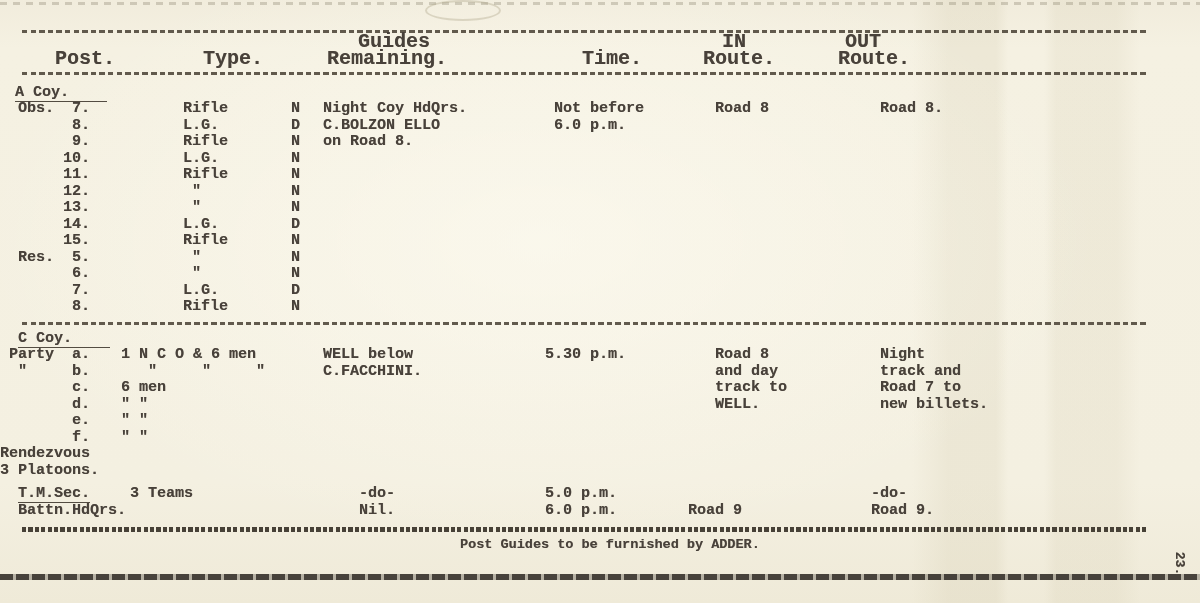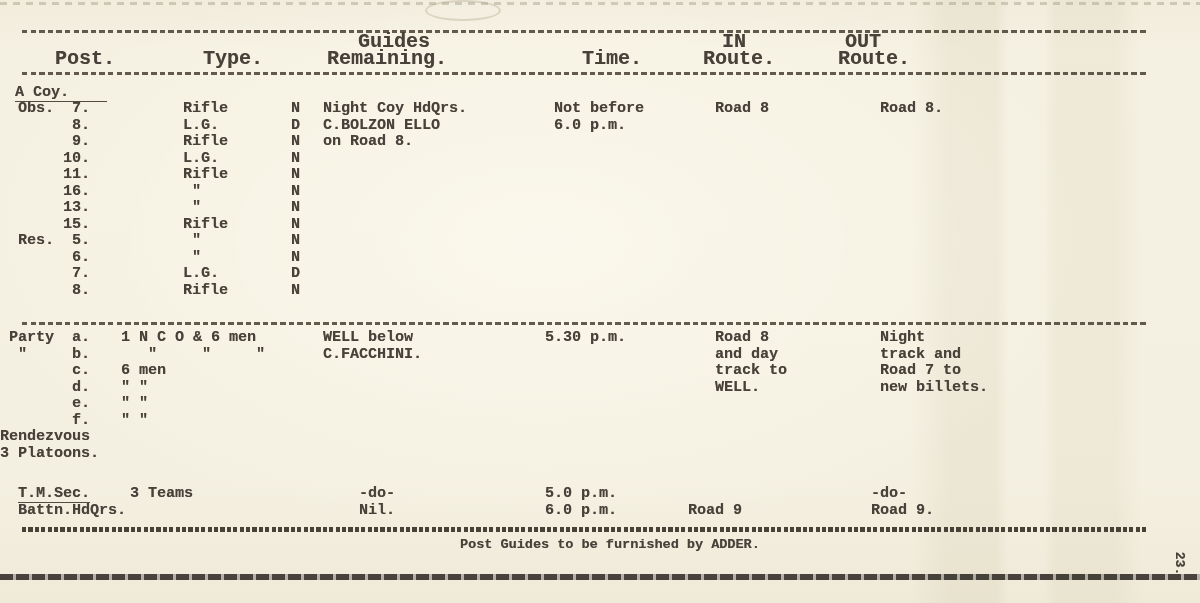--- a/index.html
+++ b/index.html
@@ -77,29 +77,31 @@
   </div>
 
   <div id="doc">
       <div class="section sec-a-coy">
         <div class="sec-title-row"><span class="sec-title">A Coy.</span></div>
         <div class="row"><span class="cell c-post">  Obs.  7.</span><span class="cell c-type">Rifle</span><span class="cell c-guide">N</span><span class="cell c-rdv">Night Coy HdQrs.</span><span class="cell c-time"> Not before</span><span class="cell c-in">   Road 8</span><span class="cell c-out"> Road 8.</span></div>
         <div class="row"><span class="cell c-post">        8.</span><span class="cell c-type">L.G.</span><span class="cell c-guide">D</span><span class="cell c-rdv">C.BOLZON ELLO</span><span class="cell c-time"> 6.0 p.m.</span><span class="cell c-in"></span><span class="cell c-out"></span></div>
         <div class="row"><span class="cell c-post">        9.</span><span class="cell c-type">Rifle</span><span class="cell c-guide">N</span><span class="cell c-rdv">on Road 8.</span><span class="cell c-time"></span><span class="cell c-in"></span><span class="cell c-out"></span></div>
         <div class="row"><span class="cell c-post">       10.</span><span class="cell c-type">L.G.</span><span class="cell c-guide">N</span><span class="cell c-rdv"></span><span class="cell c-time"></span><span class="cell c-in"></span><span class="cell c-out"></span></div>
         <div class="row"><span class="cell c-post">       11.</span><span class="cell c-type">Rifle</span><span class="cell c-guide">N</span><span class="cell c-rdv"></span><span class="cell c-time"></span><span class="cell c-in"></span><span class="cell c-out"></span></div>
-        <div class="row"><span class="cell c-post">       16.</span><span class="cell c-type"> "</span><span class="cell c-guide">N</span><span class="cell c-rdv"></span><span class="cell c-time"></span><span class="cell c-in"></span><span class="cell c-out"></span></div>
+        <div class="row"><span class="cell c-post">       12.</span><span class="cell c-type"> "</span><span class="cell c-guide">N</span><span class="cell c-rdv"></span><span class="cell c-time"></span><span class="cell c-in"></span><span class="cell c-out"></span></div>
         <div class="row"><span class="cell c-post">       13.</span><span class="cell c-type"> "</span><span class="cell c-guide">N</span><span class="cell c-rdv"></span><span class="cell c-time"></span><span class="cell c-in"></span><span class="cell c-out"></span></div>
+        <div class="row"><span class="cell c-post">       14.</span><span class="cell c-type">L.G.</span><span class="cell c-guide">D</span><span class="cell c-rdv"></span><span class="cell c-time"></span><span class="cell c-in"></span><span class="cell c-out"></span></div>
         <div class="row"><span class="cell c-post">       15.</span><span class="cell c-type">Rifle</span><span class="cell c-guide">N</span><span class="cell c-rdv"></span><span class="cell c-time"></span><span class="cell c-in"></span><span class="cell c-out"></span></div>
         <div class="row"><span class="cell c-post">  Res.  5.</span><span class="cell c-type"> "</span><span class="cell c-guide">N</span><span class="cell c-rdv"></span><span class="cell c-time"></span><span class="cell c-in"></span><span class="cell c-out"></span></div>
         <div class="row"><span class="cell c-post">        6.</span><span class="cell c-type"> "</span><span class="cell c-guide">N</span><span class="cell c-rdv"></span><span class="cell c-time"></span><span class="cell c-in"></span><span class="cell c-out"></span></div>
         <div class="row"><span class="cell c-post">        7.</span><span class="cell c-type">L.G.</span><span class="cell c-guide">D</span><span class="cell c-rdv"></span><span class="cell c-time"></span><span class="cell c-in"></span><span class="cell c-out"></span></div>
         <div class="row"><span class="cell c-post">        8.</span><span class="cell c-type">Rifle</span><span class="cell c-guide">N</span><span class="cell c-rdv"></span><span class="cell c-time"></span><span class="cell c-in"></span><span class="cell c-out"></span></div>
       </div>
       <div class="section sec-c-coy">
+        <div class="sec-title-row"><span class="sec-title">C Coy.</span></div>
         <div class="row"><span class="cell c-post"> Party  a.</span><span class="cell c-type">1 N C O &amp; 6 men</span><span class="cell c-guide"></span><span class="cell c-rdv">WELL below</span><span class="cell c-time">5.30 p.m.</span><span class="cell c-in">   Road 8</span><span class="cell c-out"> Night</span></div>
         <div class="row"><span class="cell c-post">  "     b.</span><span class="cell c-type">   "     "     "</span><span class="cell c-guide"></span><span class="cell c-rdv">C.FACCHINI.</span><span class="cell c-time"></span><span class="cell c-in">   and day</span><span class="cell c-out"> track and</span></div>
         <div class="row"><span class="cell c-post">        c.</span><span class="cell c-type">6 men</span><span class="cell c-guide"></span><span class="cell c-rdv"></span><span class="cell c-time"></span><span class="cell c-in">   track to</span><span class="cell c-out"> Road 7 to</span></div>
         <div class="row"><span class="cell c-post">        d.</span><span class="cell c-type">" "</span><span class="cell c-guide"></span><span class="cell c-rdv"></span><span class="cell c-time"></span><span class="cell c-in">   WELL.</span><span class="cell c-out"> new billets.</span></div>
         <div class="row"><span class="cell c-post">        e.</span><span class="cell c-type">" "</span><span class="cell c-guide"></span><span class="cell c-rdv"></span><span class="cell c-time"></span><span class="cell c-in"></span><span class="cell c-out"></span></div>
         <div class="row"><span class="cell c-post">        f.</span><span class="cell c-type">" "</span><span class="cell c-guide"></span><span class="cell c-rdv"></span><span class="cell c-time"></span><span class="cell c-in"></span><span class="cell c-out"></span></div>
         <div class="row"><span class="cell c-post">Rendezvous</span><span class="cell c-type"></span><span class="cell c-guide"></span><span class="cell c-rdv"></span><span class="cell c-time"></span><span class="cell c-in"></span><span class="cell c-out"></span></div>
         <div class="row"><span class="cell c-post">3 Platoons.</span><span class="cell c-type"></span><span class="cell c-guide"></span><span class="cell c-rdv"></span><span class="cell c-time"></span><span class="cell c-in"></span><span class="cell c-out"></span></div>
       </div>
       <div class="section sec-tm">

